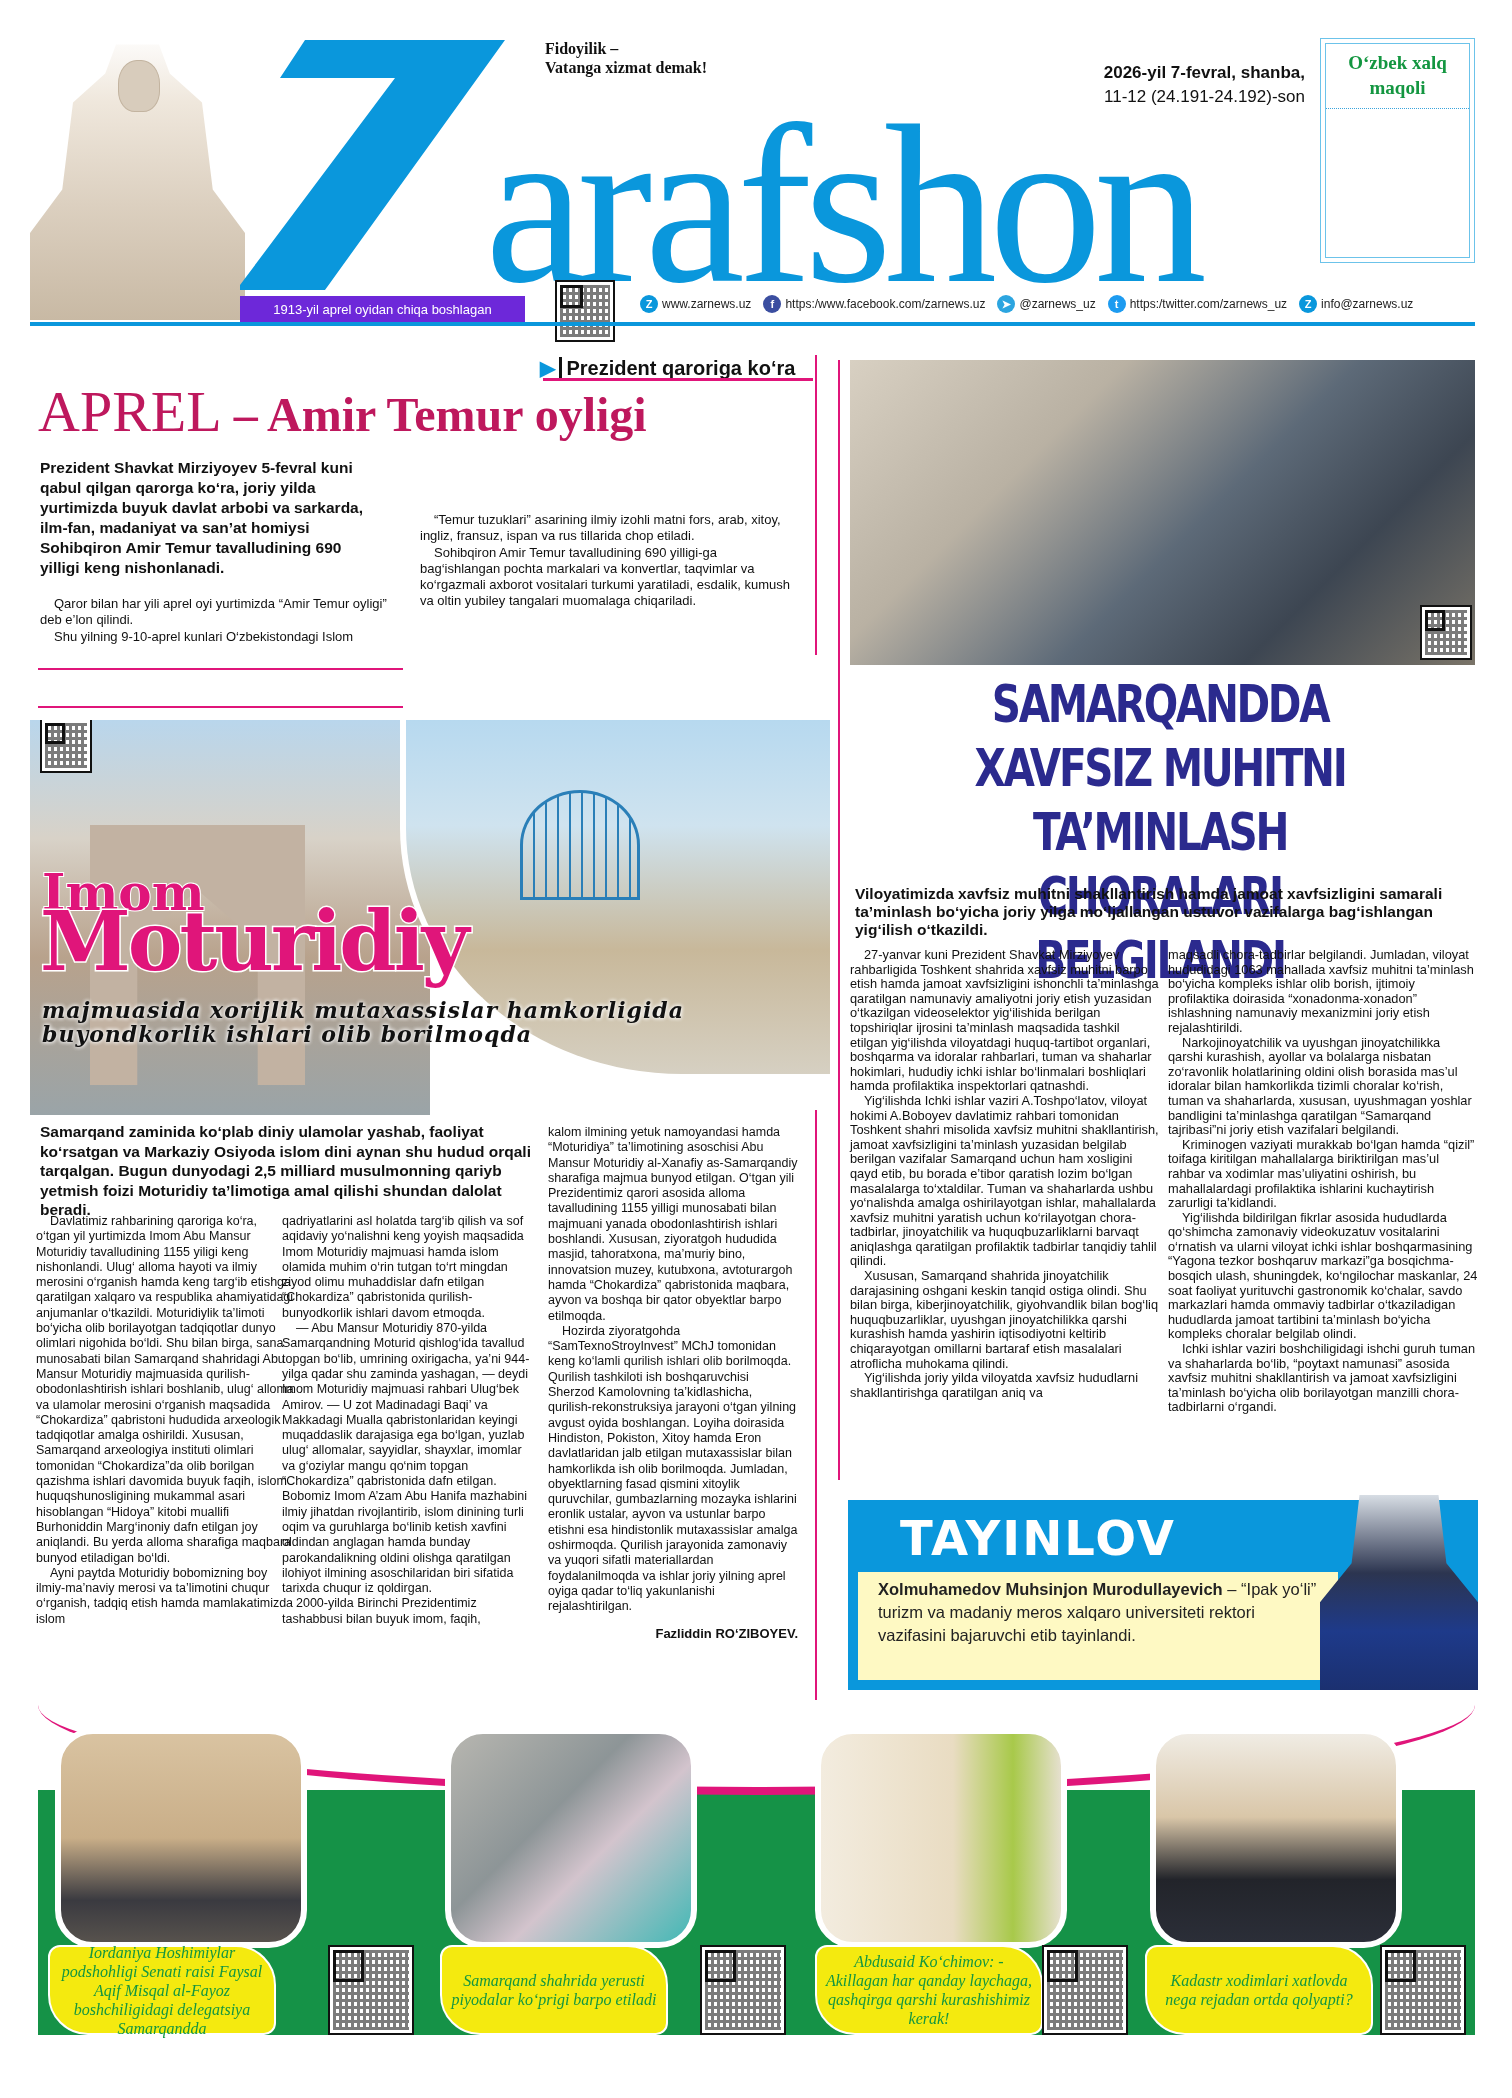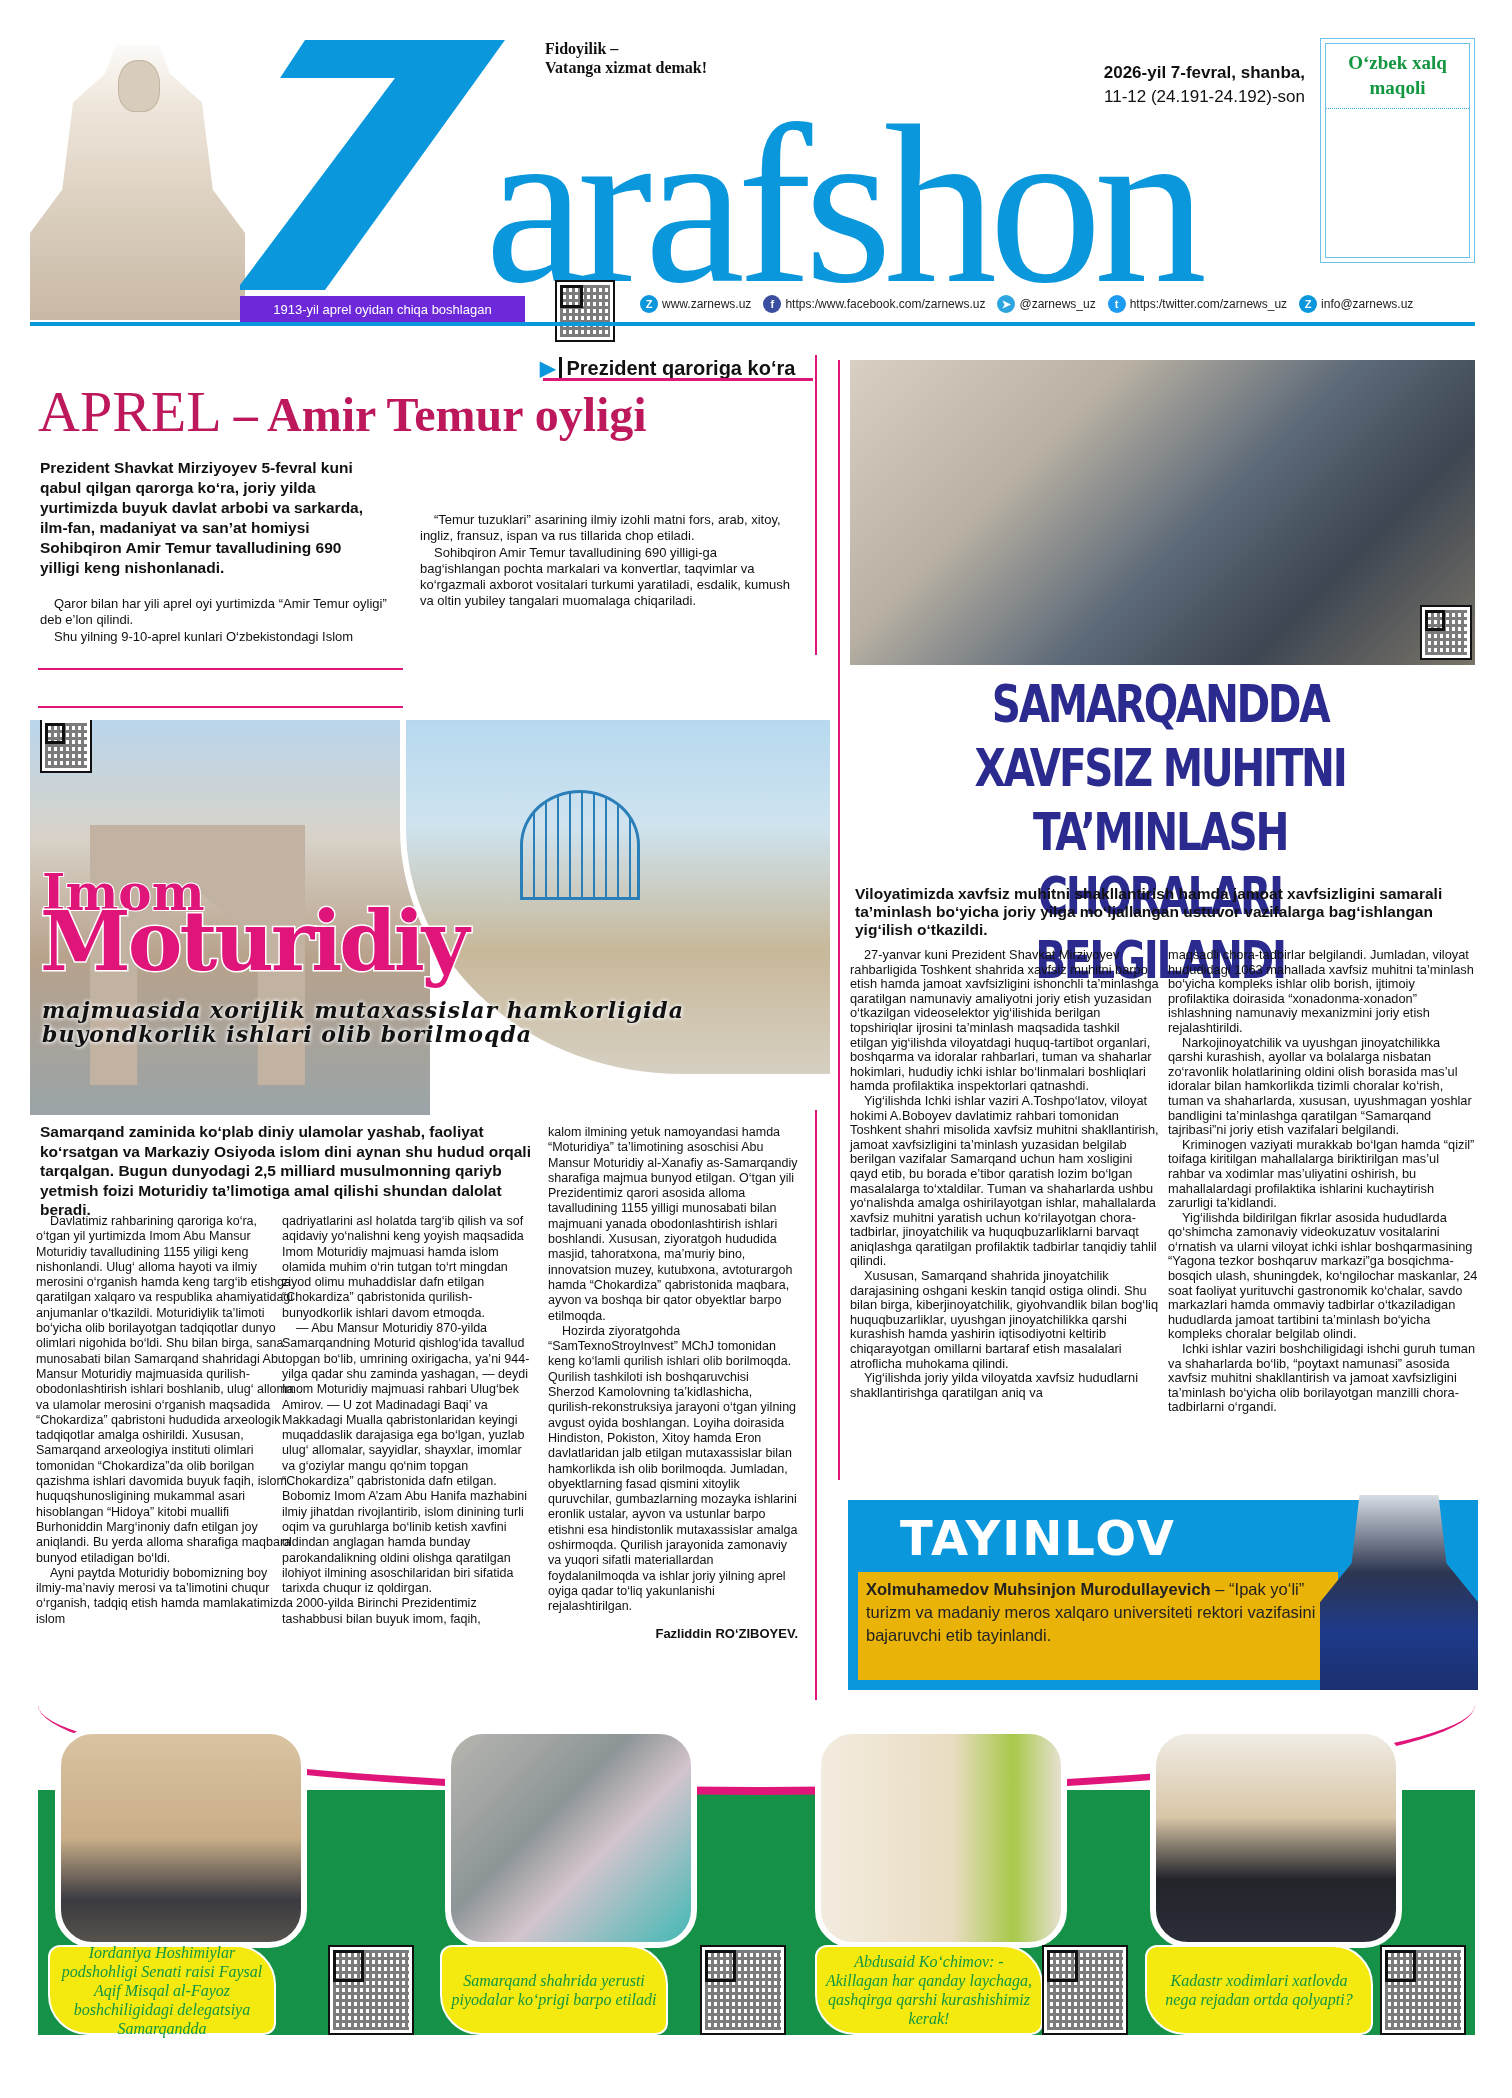--- a/index.html
+++ b/index.html
@@ -48,21 +48,21 @@
 .mot-bg2{left:370px;top:-60px;width:470px;height:420px;border-radius:0 0 0 60%;background:linear-gradient(180deg,#a9d3ef 0%,#cfe3ef 40%,#c8b89a 70%,#d6d0c2 100%);border-left:6px solid #fff;border-bottom:6px solid #fff}
 .mot-arch{left:60px;top:105px;width:215px;height:260px;background:#c2b2a2;clip-path:polygon(0 0,100% 0,100% 100%,78% 100%,78% 45%,50% 25%,22% 45%,22% 100%,0 100%)}
 .mot-dome{left:490px;top:70px;width:120px;height:110px;border-radius:50% 50% 0 0;border:3px solid #2a7fb8;background:repeating-linear-gradient(90deg,transparent 0 10px,#2a7fb8 10px 12px)}
 .imom{left:12px;top:146px;font-family:"DejaVu Serif",serif;font-weight:bold;font-size:50px;color:#e0157a;line-height:54px;-webkit-text-stroke:2px #fff;paint-order:stroke fill}
 .moturidiy{left:10px;top:176px;font-family:"DejaVu Serif",serif;font-weight:bold;font-size:82px;color:#e0157a;line-height:90px;letter-spacing:-3px;-webkit-text-stroke:3px #fff;paint-order:stroke fill}
 .mot-sub{left:12px;top:278px;font-family:"DejaVu Serif",serif;font-style:italic;font-weight:bold;font-size:22px;line-height:24px;color:#111;letter-spacing:1px;text-shadow:0 0 4px #fff,0 0 4px #fff}
 .mot-lead{left:40px;top:1122px;width:500px;font-weight:bold;font-size:15.5px;line-height:19.5px}
 
 .tay{left:848px;top:1500px;width:630px;height:190px;background:#0a97dc}
 .tay-title{left:900px;top:1510px;font-family:"DejaVu Sans",sans-serif;font-weight:bold;font-size:48px;color:#fff;letter-spacing:2px}
-.tay-box{left:858px;top:1572px;width:480px;height:108px;background:#eab308;padding:6px 8px;font-size:16.5px;line-height:23px;color:#222}
+.tay-box{left:858px;top:1572px;width:480px;height:108px;background:#fef9c3;padding:6px 20px;font-size:16.5px;line-height:23px;color:#222}
 .tay-photo{left:1320px;top:1495px;width:158px;height:195px;background:linear-gradient(180deg,#d7dde4 0%,#2c3550 40%,#1e3a8a 70%,#1b3070 100%);clip-path:polygon(25% 0,75% 0,80% 35%,100% 55%,100% 100%,0 100%,0 55%,20% 35%)}
 
 .band{left:38px;top:1715px;width:1437px;height:320px;background:#159247}
 .band-top{left:38px;top:1715px;width:1437px;height:75px;background:#fff}
 .card{position:absolute;top:1728px;width:252px;height:220px;border-radius:38px;border:6px solid #fff;overflow:hidden}
 .cap{position:absolute;top:1945px;width:228px;height:90px;background:#f4ea0f;border-radius:12px 40px 12px 40px;color:#139640;font-family:"Liberation Serif",serif;font-style:italic;font-size:16px;line-height:19px;text-align:center;display:flex;align-items:center;justify-content:center;padding:4px 8px;border:2px solid #fff}
 .bqr{position:absolute;top:1945px;width:86px;height:90px}
 </style>
 </head>
 <body>

